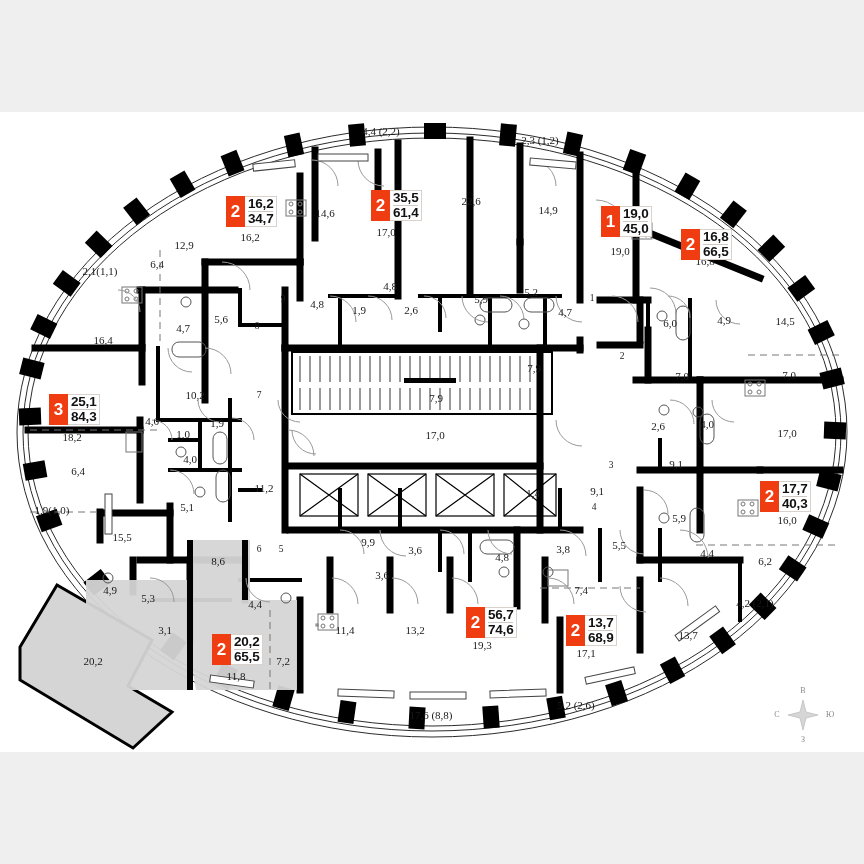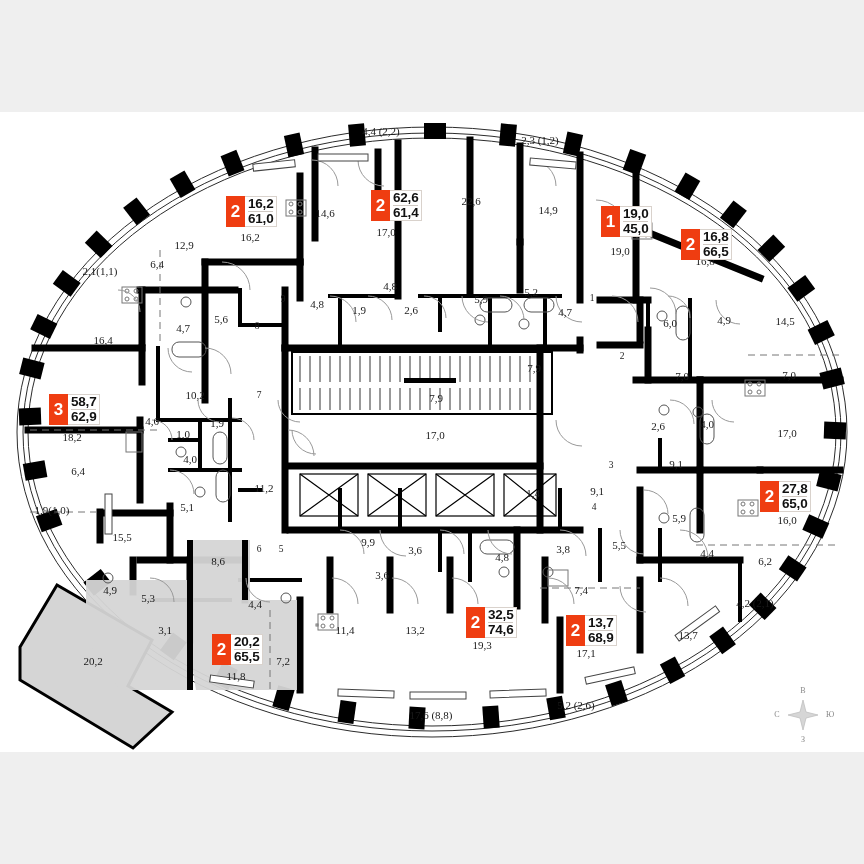--- a/index.html
+++ b/index.html
@@ -450,62 +450,62 @@
         <text class="compass-lbl" x="803" y="740">З</text>
       </g>
 
     </svg>
 
     <div id="badge-layer">
         <div class="badge" style="left: 226px; top: 84px;">
           <div class="cnt">2</div>
           <div class="areas">
             <span class="top">16,2</span>
-            <span>61,0</span>
+            <span>34,7</span>
           </div>
         </div>
         <div class="badge" style="left: 371px; top: 78px;">
           <div class="cnt">2</div>
           <div class="areas">
-            <span class="top">62,6</span>
+            <span class="top">35,5</span>
             <span>61,4</span>
           </div>
         </div>
         <div class="badge" style="left: 601px; top: 94px;">
           <div class="cnt">1</div>
           <div class="areas">
             <span class="top">19,0</span>
             <span>45,0</span>
           </div>
         </div>
         <div class="badge" style="left: 681px; top: 117px;">
           <div class="cnt">2</div>
           <div class="areas">
             <span class="top">16,8</span>
             <span>66,5</span>
           </div>
         </div>
         <div class="badge" style="left: 49px; top: 282px;">
           <div class="cnt">3</div>
           <div class="areas">
-            <span class="top">58,7</span>
-            <span>62,9</span>
+            <span class="top">25,1</span>
+            <span>84,3</span>
           </div>
         </div>
         <div class="badge" style="left: 760px; top: 369px;">
           <div class="cnt">2</div>
           <div class="areas">
-            <span class="top">27,8</span>
-            <span>65,0</span>
+            <span class="top">17,7</span>
+            <span>40,3</span>
           </div>
         </div>
         <div class="badge" style="left: 466px; top: 495px;">
           <div class="cnt">2</div>
           <div class="areas">
-            <span class="top">32,5</span>
+            <span class="top">56,7</span>
             <span>74,6</span>
           </div>
         </div>
         <div class="badge" style="left: 566px; top: 503px;">
           <div class="cnt">2</div>
           <div class="areas">
             <span class="top">13,7</span>
             <span>68,9</span>
           </div>
         </div>

